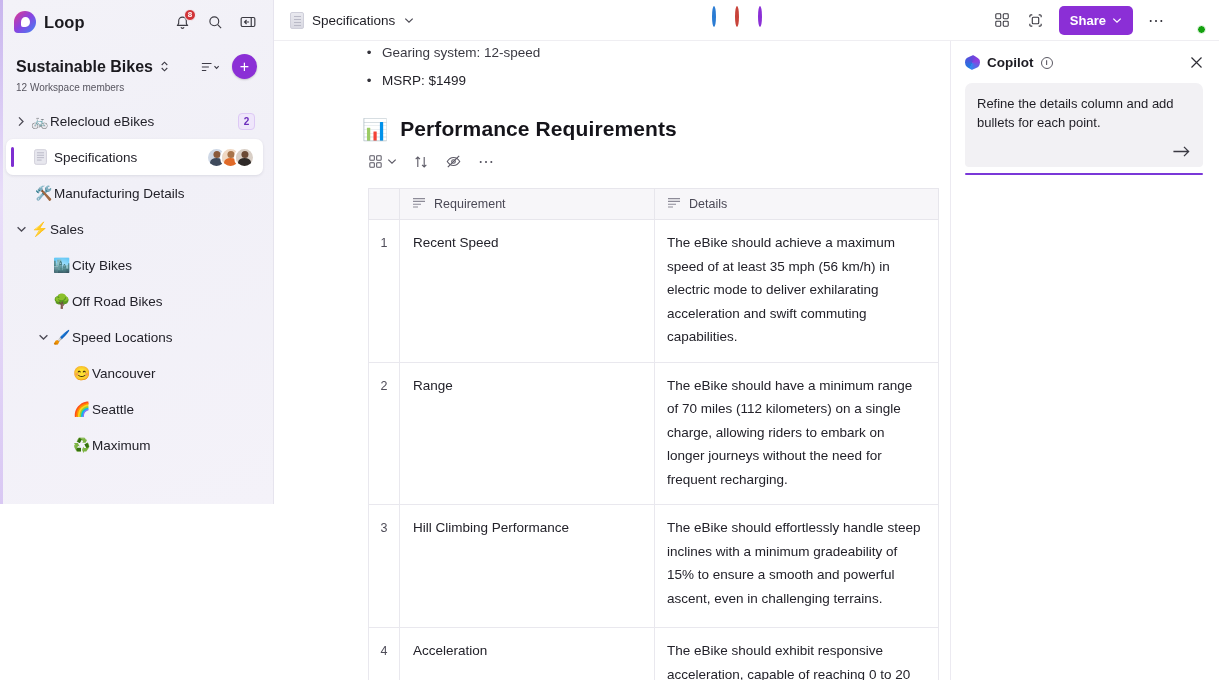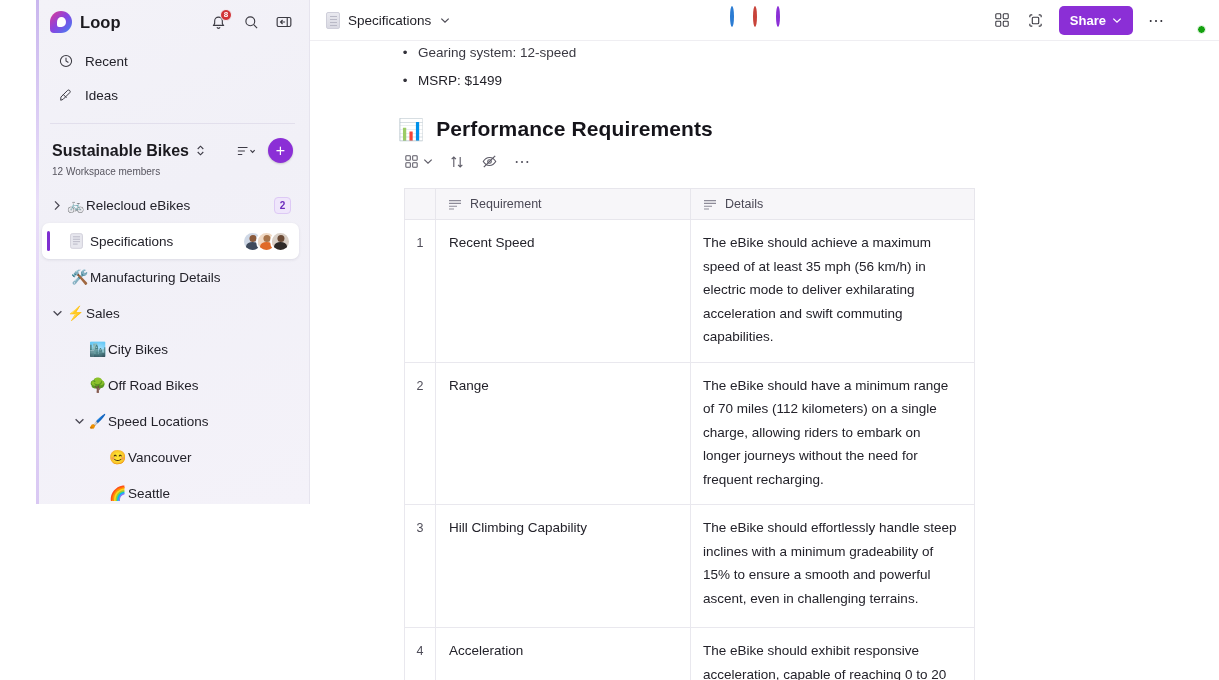--- a/index.html
+++ b/index.html
@@ -20,21 +20,20 @@
   
   .sidebar {
     width: 274px;
     height: 504px;
     flex: 0 0 274px;
     background: linear-gradient(160deg,#f3f2f8 0%, #f1f0f7 40%, #f4f2f9 100%);
     position: relative;
     border-right: 1px solid #e6e4ee;
     display: flex;
     flex-direction: column;
-    margin-left: 36px;
   }
   .sidebar::before{
     content:"";
     position:absolute; left:0; top:0; bottom:0; width:3px;
     background:linear-gradient(180deg,#c9b6ee,#e9def9 40%,#d9c8f3);
   }
 
   .sb-top { padding: 0 14px; }
   .sb-brandrow {
     height: 40px;
@@ -305,21 +304,21 @@
     border-left:none;
     height:31px;
     text-align:left;
     font-size:12.5px;
     font-weight:400;
     color:#4b4956;
     padding: 0 10px 0 12px;
     vertical-align:middle;
   }
   .tbl th.num { background:#f7f6f9; border-left:1px solid #e7e6ec; }
-  .th-inner { display:flex;align-items:center;gap:8px; }
+  .th-inner { display:flex;align-items:flex-start;gap:8px; }
 
   .tbl td {
     border:1px solid #e9e8ee;
     border-left:none;
     vertical-align:top;
     font-size:13.5px;
     color:#23222a;
     line-height:23.5px;
     padding: 11px 14px 13px 12px;
   }
@@ -420,41 +419,20 @@
           <div class="icon-btn">
             <svg width="18" height="18" viewBox="0 0 20 20" fill="none" stroke="currentColor" stroke-width="1.3">
               <rect x="2.4" y="5" width="15.2" height="10" rx="1.6"></rect>
               <path d="M13.6 5v10M6 10h5.2M8.4 7.8L6.2 10l2.2 2.2"></path>
             </svg>
           </div>
         </div>
       </div>
     </div>
 
-    <div class="sb-nav">
-      <div class="sb-nav-item">
-        <span>
-          <svg width="16" height="16" viewBox="0 0 20 20" fill="none" stroke="#3b3a42" stroke-width="1.3">
-            <circle cx="10" cy="10" r="7"></circle>
-              <path d="M10 5.8V10l3 1.8"></path>
-          </svg>
-        </span>
-        <span>Recent</span>
-      </div>
-      <div class="sb-nav-item">
-        <span>
-          <svg width="16" height="16" viewBox="0 0 20 20" fill="none" stroke="#3b3a42" stroke-width="1.25">
-            <path d="M3.4 16.6l3-1.2 8.4-8.4a2 2 0 00-2.8-2.8L3.6 12.6l-.2 4z"></path>
-            <path d="M6.6 9.4l4 4"></path>
-          </svg>
-        </span>
-        <span>Ideas</span>
-      </div>
-      <div class="sb-divider"></div>
-    </div>
 
     <div class="ws-head">
       <div class="ws-title-row">
         <div class="ws-title">Sustainable Bikes</div>
         <span>
           <svg width="11" height="13" viewBox="0 0 10 14" fill="none" stroke="#3d3b46" stroke-width="1.2">
             <path d="M2 5.4L5 2.4l3 3M2 8.6l3 3 3-3"></path>
           </svg>
         </span>
         <div class="ws-actions">
@@ -729,30 +707,52 @@
                 <td class="req">Recent Speed</td>
                 <td>The eBike should achieve a maximum speed of at least 35 mph (56 km/h) in electric mode to deliver exhilarating acceleration and swift commuting capabilities.</td>
               </tr>
               <tr style="height:123px">
                 <td class="num">2</td>
                 <td class="req">Range</td>
                 <td>The eBike should have a minimum range of 70 miles (112 kilometers) on a single charge, allowing riders to embark on longer journeys without the need for frequent recharging.</td>
               </tr>
               <tr style="height:123px">
                 <td class="num">3</td>
-                <td class="req">Hill Climbing Capability</td>
+                <td class="req">Hill Climbing Performance</td>
                 <td>The eBike should effortlessly handle steep inclines with a minimum gradeability of 15% to ensure a smooth and powerful ascent, even in challenging terrains.</td>
               </tr>
               <tr style="height:123px">
                 <td class="num">4</td>
                 <td class="req">Acceleration</td>
                 <td>The eBike should exhibit responsive acceleration, capable of reaching 0 to 20 mph (0 to 32 km/h) in under 5 seconds, enabling quick getaways at traffic lights and ensuring optimal maneuverability.</td>
               </tr>
             </tbody>
           </table>
         </div>
 
       </div>
     </div>
 
+    <aside class="copilot">
+      <div class="cp-head">
+        <span class="cp-logo"></span>
+        <span class="cp-title">Copilot</span>
+        <span class="cp-info">i</span>
+        <span class="cp-close">
+          <svg width="13" height="13" viewBox="0 0 14 14" fill="none" stroke="currentColor" stroke-width="1.3">
+            <path d="M1.6 1.6l10.8 10.8M12.4 1.6L1.6 12.4"></path>
+          </svg>
+        </span>
+      </div>
+
+      <div class="cp-box">
+        <div class="cp-prompt" placeholder="Refine the details column and add bullets for each point.">Refine the details column and add bullets for each point.</div>
+        <div class="cp-send">
+          <svg width="19" height="15" viewBox="0 0 20 15" fill="none" stroke="currentColor" stroke-width="1.35">
+            <path d="M1.5 7.5h16M12.6 2.6l4.9 4.9-4.9 4.9"></path>
+          </svg>
+        </div>
+      </div>
+      <div class="cp-underline"></div>
+    </aside>
 
   </section>
 </div>
 
 </body></html>

